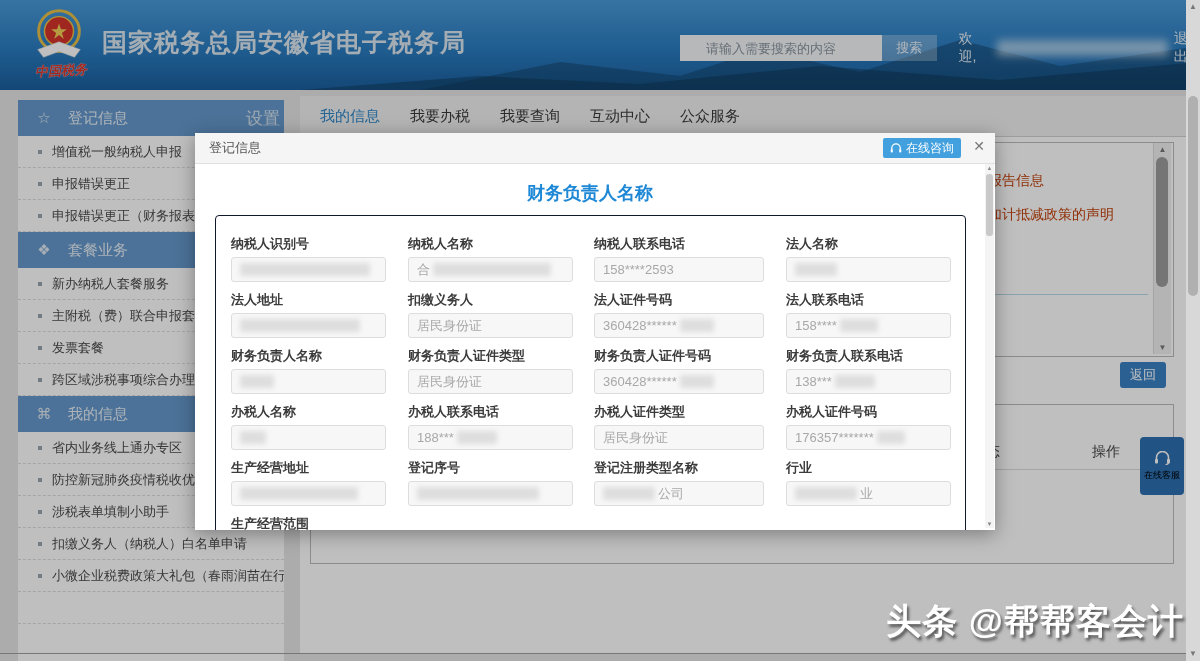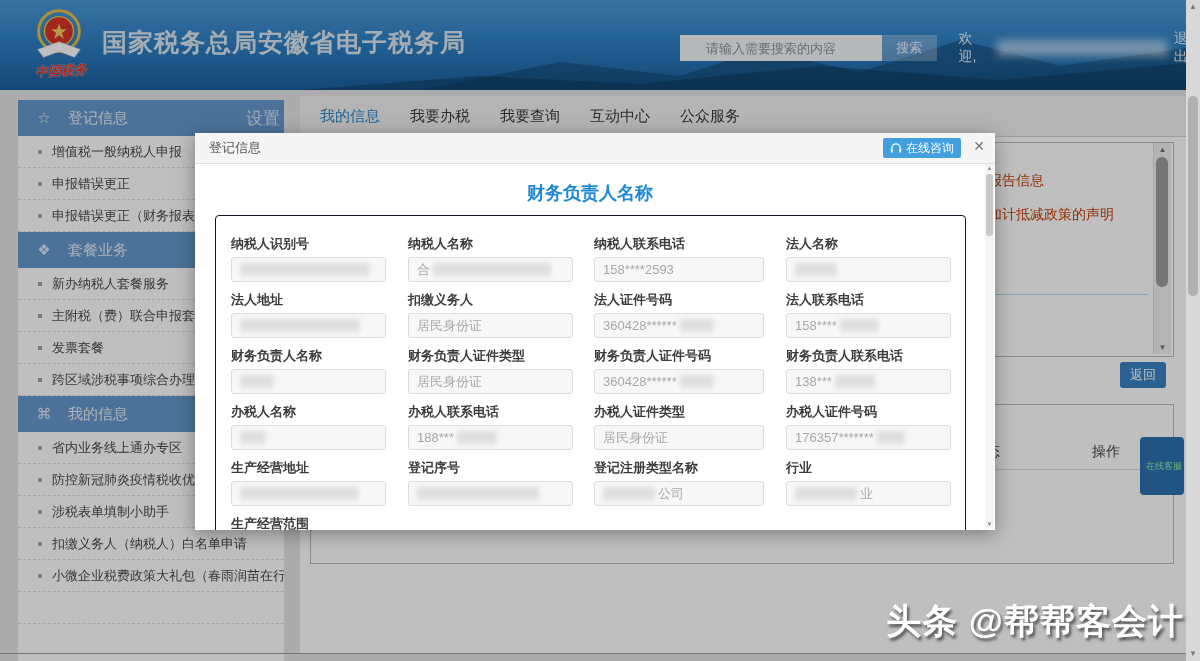--- a/index.html
+++ b/index.html
@@ -41,21 +41,21 @@
   .bg-box{position:absolute;background:#fff;border:1px solid #bbbbbb;z-index:1;}
   .bg-text{position:absolute;font-size:14px;color:#c2410c;z-index:1;white-space:nowrap;}
   .bg-divider{position:absolute;height:1px;background:#b9d7ea;z-index:1;}
   .vscroll{position:absolute;width:17px;background:#f0f0f0;border-left:1px solid #ddd;z-index:1;}
   .vscroll .arr{position:absolute;left:0;width:17px;text-align:center;font-size:8px;color:#777;}
   .vscroll .thumb{position:absolute;left:2px;width:12px;border-radius:6px;background:#9c9c9c;}
   .return-btn{position:absolute;left:1120px;top:362px;width:46px;height:26px;background:#3a80c4;color:#fff;
        font-size:13px;display:flex;align-items:center;justify-content:center;border-radius:3px;cursor:pointer;z-index:1;}
   .col-hdr{position:absolute;font-size:14px;color:#444;z-index:1;}
   .svc-btn{position:absolute;left:1140px;top:437px;width:44px;height:58px;background:#2d6fb0;border-radius:4px;
-       color:#86efac;display:flex;flex-direction:row;align-items:center;justify-content:center;gap:3px;cursor:pointer;z-index:1;}
+       color:#000000;display:flex;flex-direction:column;align-items:center;justify-content:center;gap:3px;cursor:pointer;z-index:1;}
   .svc-btn .svc-label{font-size:10px;transform:scale(0.9);white-space:nowrap;}
 
   
   .page-scroll{position:absolute;right:0;top:0;width:14px;height:661px;background:#d8d8d8;z-index:6;}
   .page-scroll .arr{position:absolute;left:0;width:14px;text-align:center;font-size:8px;color:#777;}
   .page-scroll .thumb{position:absolute;left:2px;width:10px;border-radius:5px;background:#b0b0b0;}
 
   
   .overlay{position:absolute;left:0;top:0;width:1200px;height:661px;background:rgba(0,0,0,0.25);z-index:5;}
 

